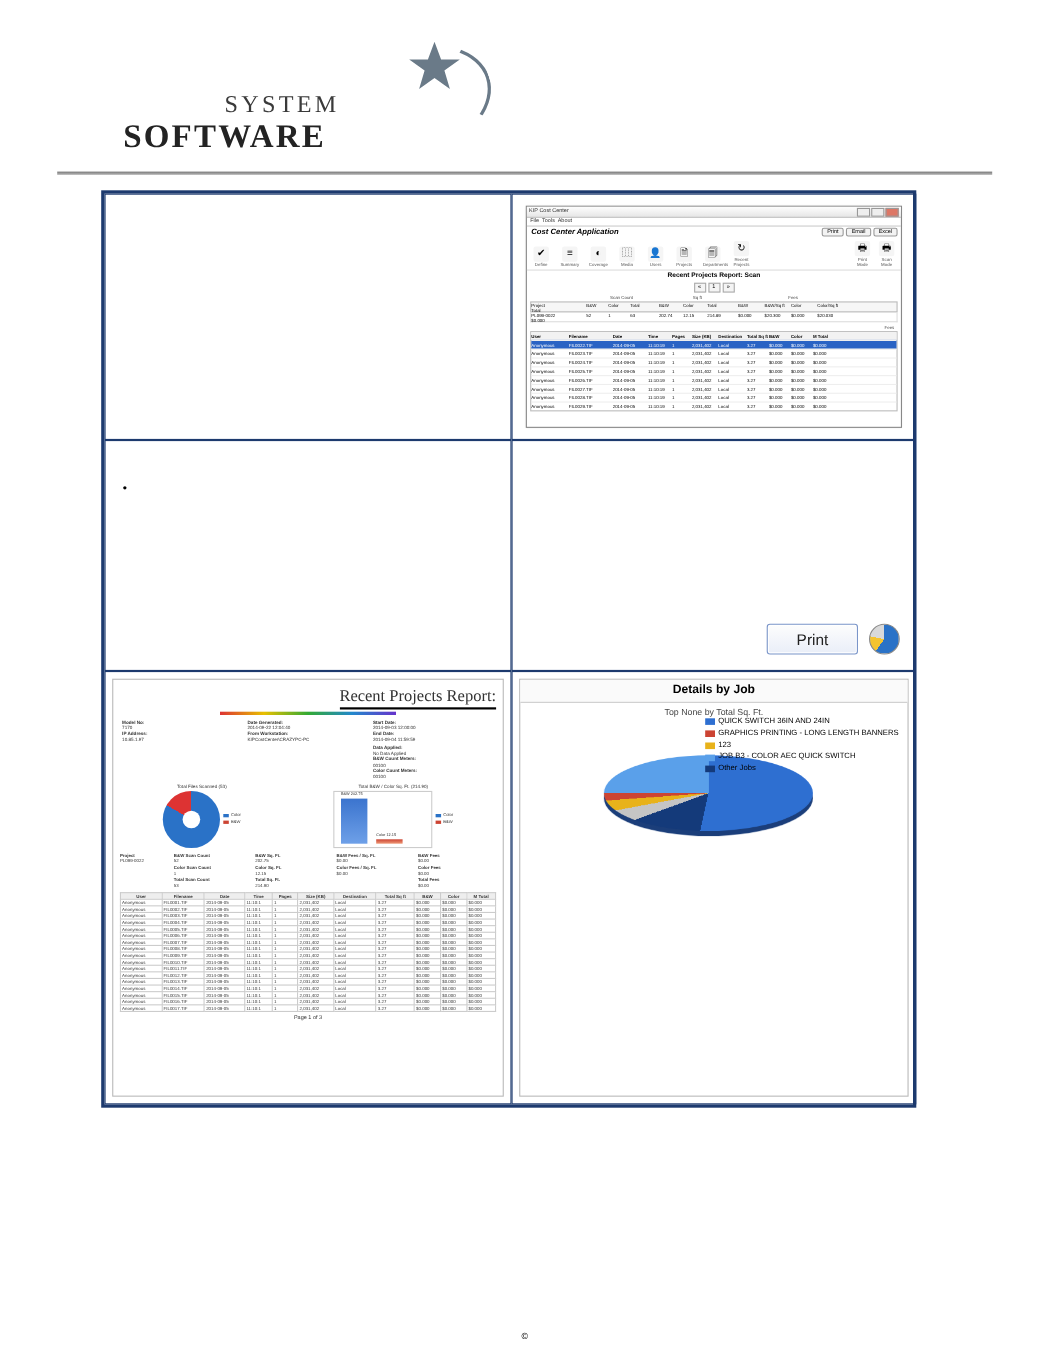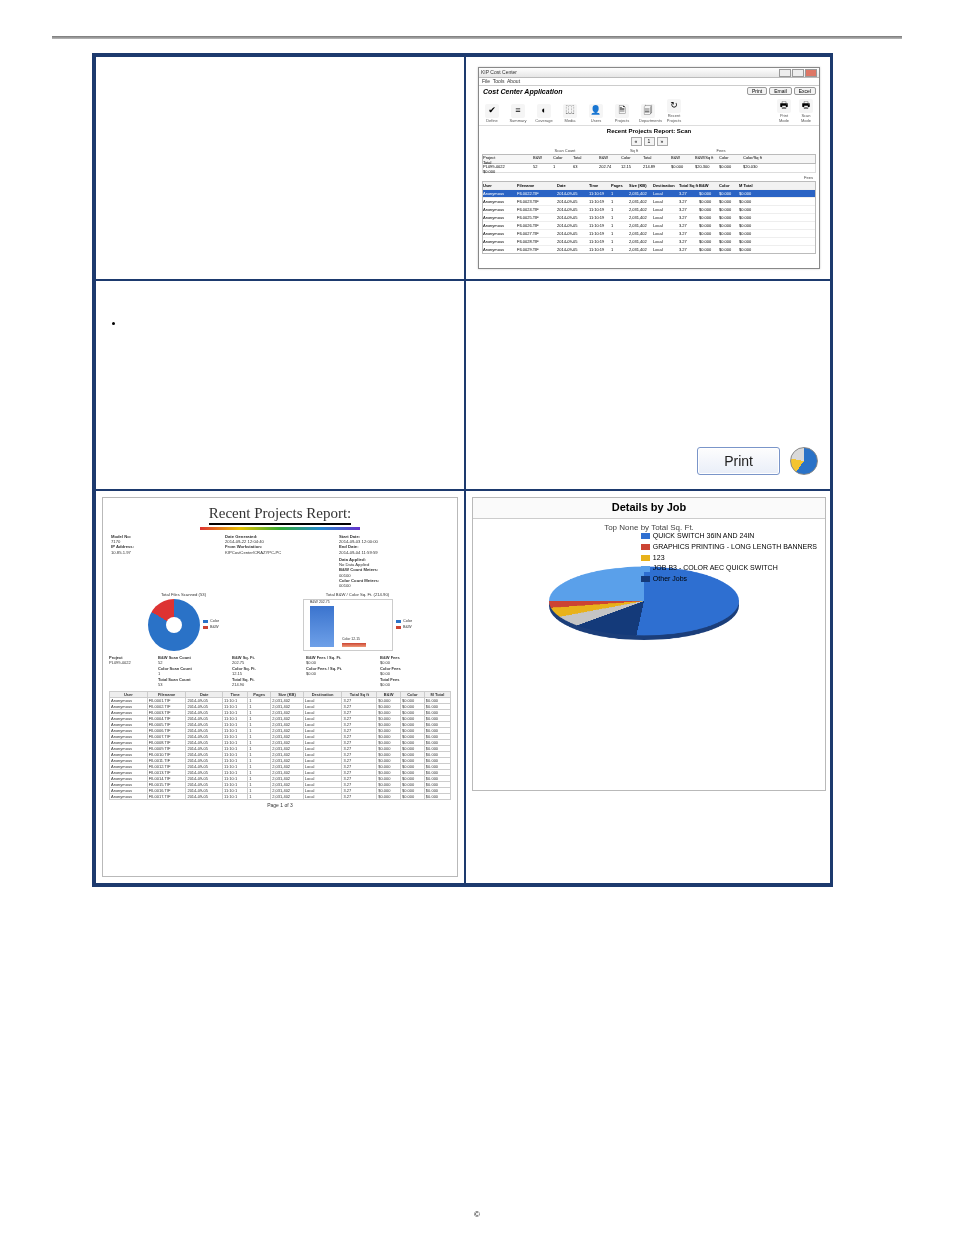--- a/index.html
+++ b/index.html
@@ -50,21 +50,21 @@
   .app-shot .tbl2 .hdr{background:#f2f2f2;font-weight:700;}
   .app-shot .tbl2 .r{border-top:1px solid #eee;}
   .app-shot .tbl2 .r.sel{background:#2a63c4;color:#fff;}
   
   .printrow{position:absolute;right:14px;bottom:14px;display:flex;align-items:center;gap:10px;}
   .btn-print{border:1px solid #7a95c9;border-radius:3px;background:linear-gradient(#fdfdfd,#e9eef8);padding:5px 26px;font-size:14px;color:#222;box-shadow:inset 0 0 0 1px #fff;}
   .pie-ico{width:26px;height:26px;border-radius:50%;background:conic-gradient(#2a72c7 0 60%, #f4c430 60% 78%, #d9d9d9 78% 100%);border:1px solid #888;}
   
   .report{border:1px solid #b9b9b9;background:#fff;width:100%;height:380px;position:relative;font-size:5px;color:#333;box-sizing:border-box;padding:4px 6px;}
   .report .title{font-family:Georgia,serif;font-size:15px;border-bottom:2px solid #000;display:inline-block;margin:2px auto 2px auto;}
-  .report .titlewrap{text-align:center;}
+  .report .titlewrap{text-align:right;}
   .report .rainbow{height:3px;width:160px;margin:0 auto 4px auto;background:linear-gradient(90deg,#d33,#e8c000,#3a3,#28c,#63c);}
   .report .meta{display:grid;grid-template-columns:repeat(3,1fr);gap:2px 4px;font-size:4.2px;margin:2px 2px 4px 2px;}
   .report .meta b{display:block;}
   .report .charts{display:flex;gap:6px;justify-content:space-around;margin:2px 0 4px 0;}
   .report .donut{width:52px;height:52px;border-radius:50%;background:conic-gradient(#2a72c7 0 300deg,#d33 300deg 360deg);position:relative;}
   .report .donut::after{content:"";position:absolute;inset:18px;border-radius:50%;background:#fff;}
   .report .bars{width:90px;height:52px;border:1px solid #ccc;display:flex;align-items:flex-end;gap:8px;padding:3px 6px;box-sizing:border-box;background:linear-gradient(#fff,#fff);} 
   .report .bars .bar{width:24px;background:linear-gradient(#3b74ce,#6ea0e8);position:relative;}
   .report .bars .bar.r{background:linear-gradient(#c43,#e97);} 
   .report .stats{display:grid;grid-template-columns:46px repeat(4,1fr);font-size:4px;margin:2px 0 4px 0;gap:1px 3px;}
@@ -72,37 +72,47 @@
   .report .tbl{width:100%;border-collapse:collapse;font-size:4px;}
   .report .tbl th,.report .tbl td{border:1px solid #ccc;padding:0 1px;white-space:nowrap;overflow:hidden;}
   .report .tbl th{background:#eee;}
   .report .pgn{text-align:center;font-size:5px;margin-top:2px;}
   .report .chartlabel{font-size:4.2px;text-align:center;margin-bottom:1px;}
   .report .legend{font-size:3.8px;display:flex;flex-direction:column;gap:1px;}
   .report .legend span::before{content:"";display:inline-block;width:5px;height:3px;margin-right:2px;vertical-align:middle;}
   .report .legend .c1::before{background:#2a72c7;}
   .report .legend .c2::before{background:#c43;}
   
-  .piepanel{border:1px solid #b9b9b9;background:#fff;width:100%;height:294px;box-sizing:border-box;position:relative;}
+  .piepanel{border:1px solid #b9b9b9;background:#fff;width:100%;height:380px;box-sizing:border-box;position:relative;}
   .piepanel .hdr{font-size:11px;font-weight:700;text-align:center;border-bottom:1px solid #ccc;padding:3px 0;background:#fafafa;}
   .piepanel .sub{font-size:8px;text-align:center;color:#444;margin:4px 0 6px;}
   .piepanel .bigpie{width:200px;height:140px;margin:8px auto;position:relative;}
   .piepanel .bigpie .disc{width:190px;height:120px;border-radius:50%;background:conic-gradient(#2e6fd1 0 52%, #143a7a 52% 66%, #c5c5c5 66% 70%, #e8b21a 70% 73%, #c43 73% 75%, #5aa0ea 75% 100%);transform:rotateX(55deg);filter:drop-shadow(0 8px 0 #1b3e7a);}
   .piepanel .lg{position:absolute;right:8px;top:34px;font-size:7px;display:flex;flex-direction:column;gap:2px;}
   .piepanel .lg span{display:flex;align-items:center;gap:3px;white-space:nowrap;}
   .piepanel .lg i{width:9px;height:6px;display:inline-block;}
   .footer{position:absolute;bottom:16px;left:0;right:0;text-align:center;font-size:8px;color:#fff;}
   .footer .c{color:#000;}
   .cell .para{font-size:9px;color:#fff;}
   .cell ul{margin:4px 0 4px 16px;padding:0;}
 </style>
 </head>
 <body>
 
 <div class="page">
+  <div class="logo">
+    <svg class="star" viewBox="0 0 50 50">
+        <polygon points="25,2 31,18 48,18 34,28 39,45 25,35 11,45 16,28 2,18 19,18" fill="#6a7a88"></polygon>
+      </svg>
+    <div class="swoosh"></div>
+    <div class="txt">
+      <div class="line1">SYSTEM</div>
+      <div class="line2">SOFTWARE</div>
+    </div>
+  </div>
   <div class="rule"></div>
 
 
   <div class="grid">
 
     <div class="cell r1c1">
       <div class="para">The fourth tab displayed on the Reports Screen is the "Recent Projects" tab. This section details the tab when logged into the KIP Cost Center in Scan Mode. In scan mode the information is the same however related to Scanning and not to printing.</div>
     </div>
     <div class="cell r1c2">
 

